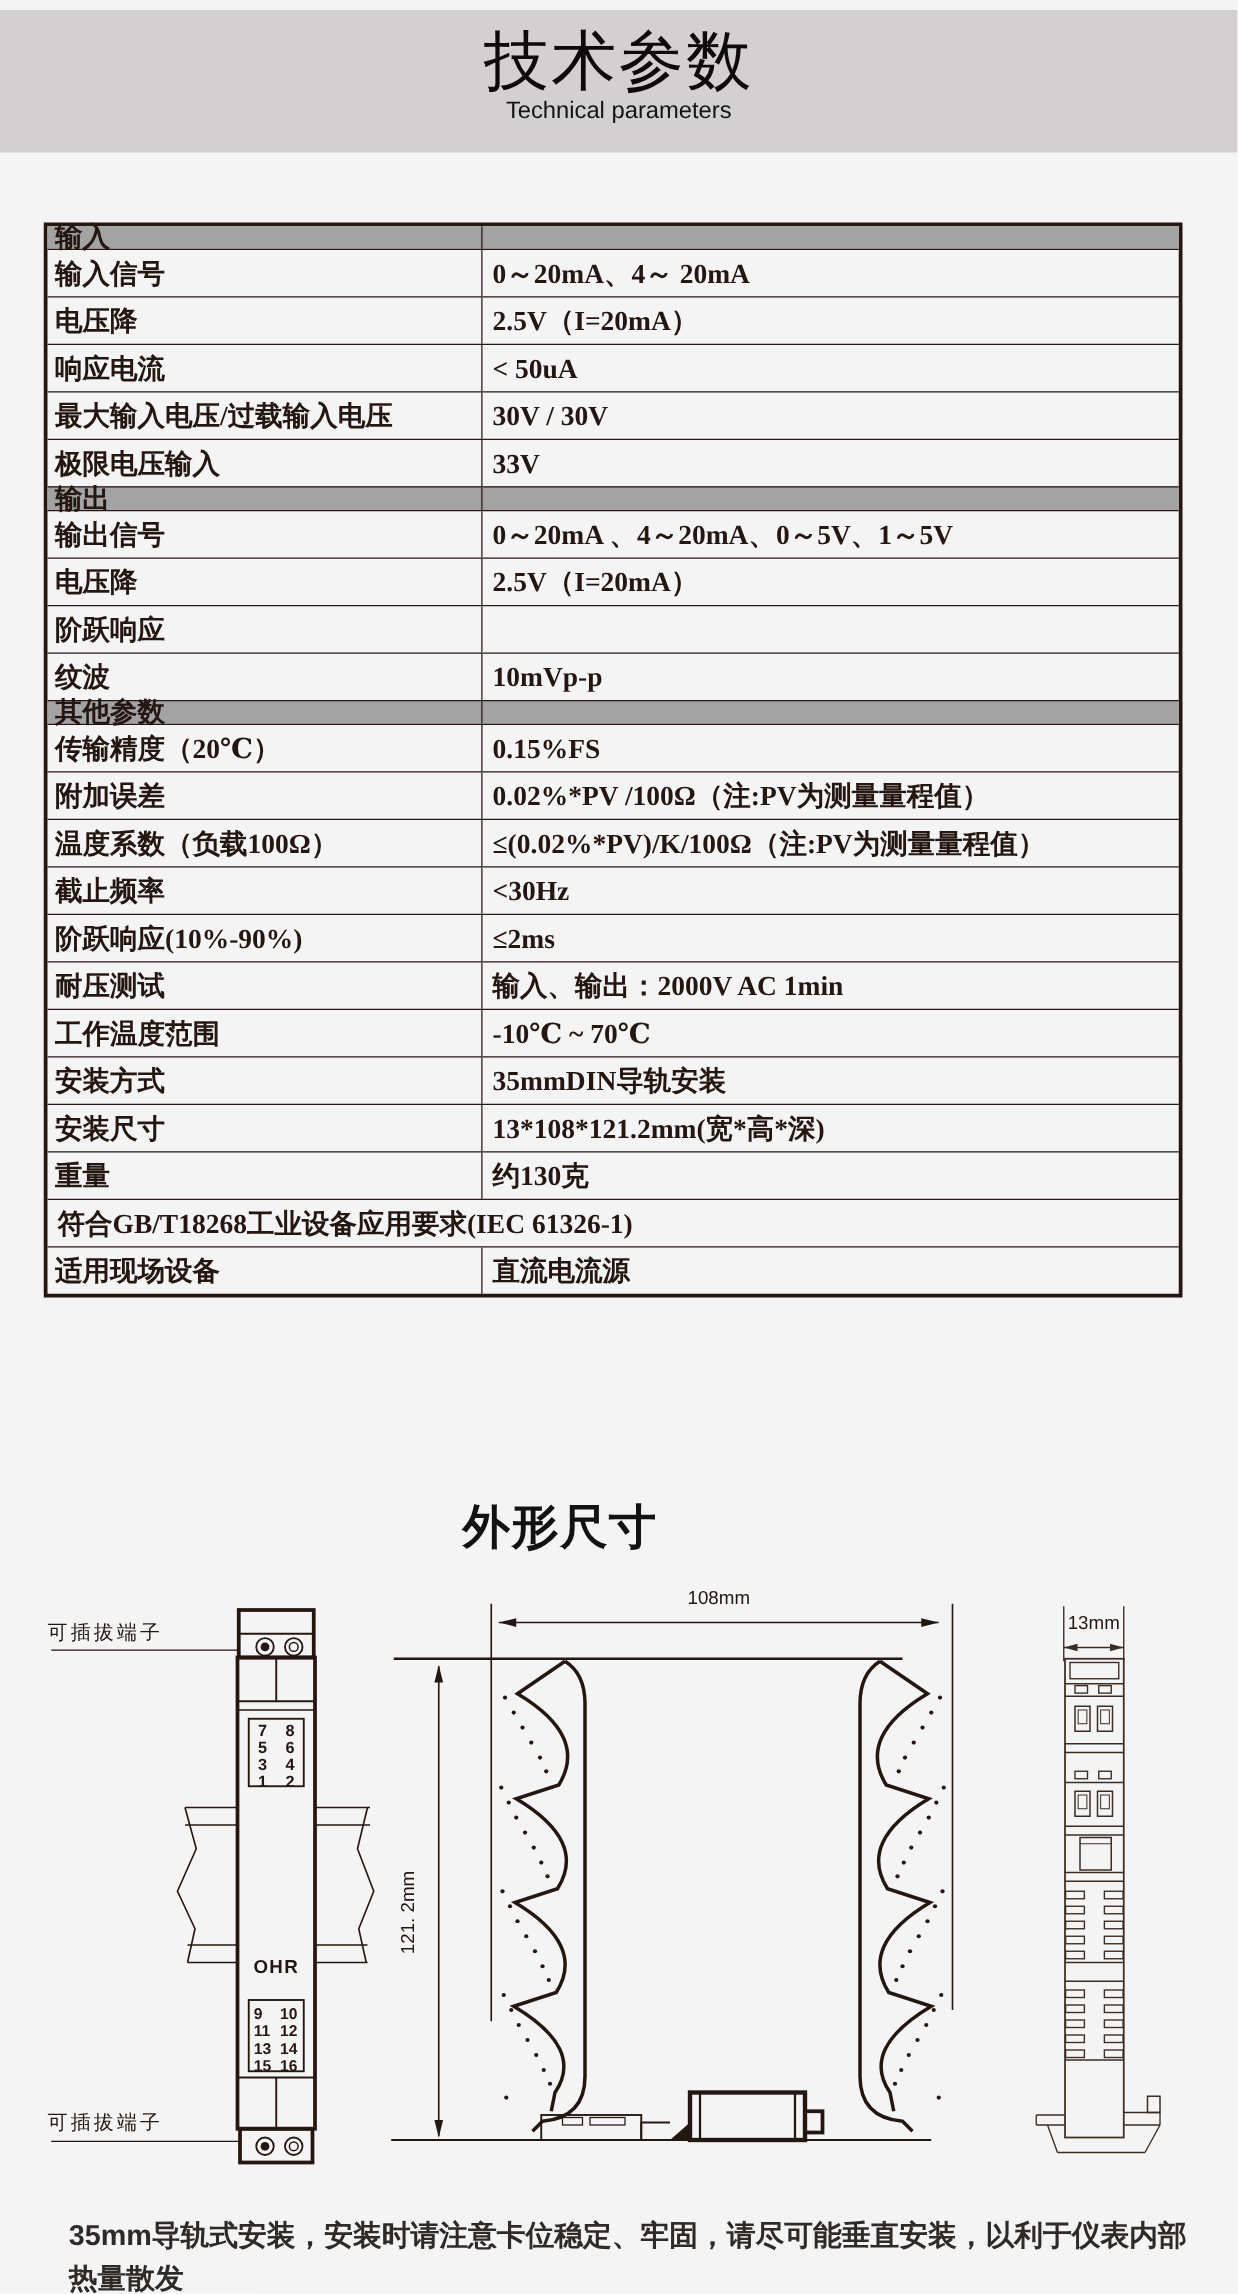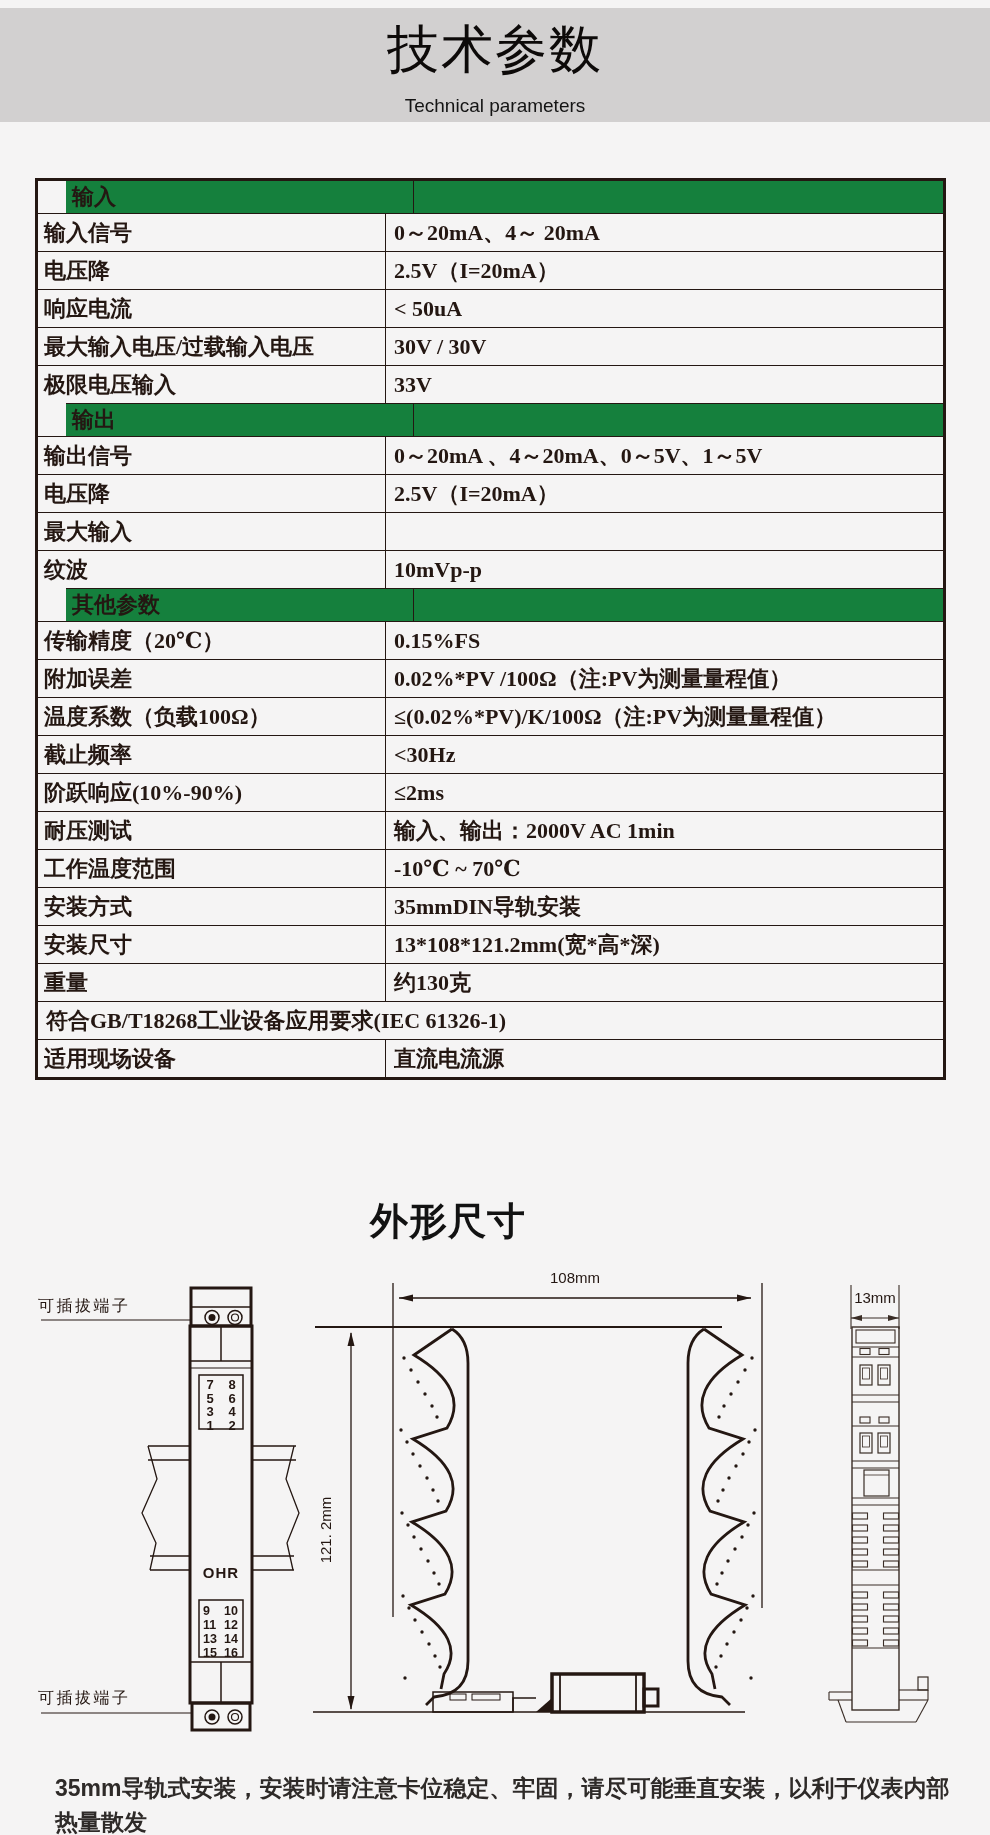--- a/index.html
+++ b/index.html
@@ -2,27 +2,27 @@
 <html><head>
 <meta charset="utf-8">
 <style>
   html,body{margin:0;padding:0;}
   .page{position:relative;width:990px;height:1835px;background:#f5f4f4;overflow:hidden;
         font-family:"Liberation Sans","DejaVu Sans",sans-serif;color:#241712;}
   
   .header-band{position:absolute;left:0;top:8px;width:990px;height:114px;background:#d2d0d0;text-align:center;}
   .header-title{padding-top:14px;font-size:52px;font-weight:normal;letter-spacing:2px;color:#0d0a09;
                 font-family:"Liberation Sans","DejaVu Sans",sans-serif;line-height:1.05;}
-  .header-sub{font-size:19px;color:#141414;margin-top:18px;}
+  .header-sub{font-size:19px;color:#141414;margin-top:1px;}
   
   .spec-table{position:absolute;left:35px;top:178px;width:911px;border:3px solid #241712;box-sizing:border-box;
               font-family:"Liberation Serif","DejaVu Serif",serif;font-weight:bold;font-size:22px;}
   .trow{display:flex;height:37px;border-top:1.5px solid #241712;align-items:stretch;}
   .trow:first-child{border-top:none;}
-  .trow.section{height:32px;background:#15803d;margin-left:28px;}
+  .trow.section{height:18px;background:#a3a3a3;}
   .cl{width:348px;border-right:1.6px solid #241712;padding-left:6px;display:flex;align-items:center;box-sizing:border-box;white-space:nowrap;}
   .cv{flex:1;padding-left:8px;display:flex;align-items:center;white-space:nowrap;}
   
   .section-title{position:absolute;left:0;top:1196px;width:896px;text-align:center;font-size:38px;font-weight:600;color:#121212;letter-spacing:1px;}
   .drawings{position:absolute;left:0;top:1265px;}
   .footer-note{position:absolute;left:55px;top:1772px;width:905px;font-size:23px;line-height:33.5px;font-weight:600;color:#2e2a28;}
   svg text{font-family:"Liberation Sans","DejaVu Sans",sans-serif;fill:#241712;}
   svg .dim{font-size:15px;}
   svg .lbl{font-size:16px;letter-spacing:2.5px;}
   svg .num{font-size:13px;font-weight:bold;}
@@ -70,21 +70,21 @@
       </div>
     <div class="trow">
         <div class="cl">输出信号</div>
         <div class="cv">0～20mA 、4～20mA、0～5V、1～5V</div>
       </div>
     <div class="trow">
         <div class="cl">电压降</div>
         <div class="cv">2.5V（I=20mA）</div>
       </div>
     <div class="trow">
-        <div class="cl">最大输入</div>
+        <div class="cl">阶跃响应</div>
       </div>
     <div class="trow">
         <div class="cl">纹波</div>
         <div class="cv">10mVp-p</div>
       </div>
     <div class="trow section">
         <div class="cl">其他参数</div>
         <div class="cv"></div>
       </div>
     <div class="trow">

